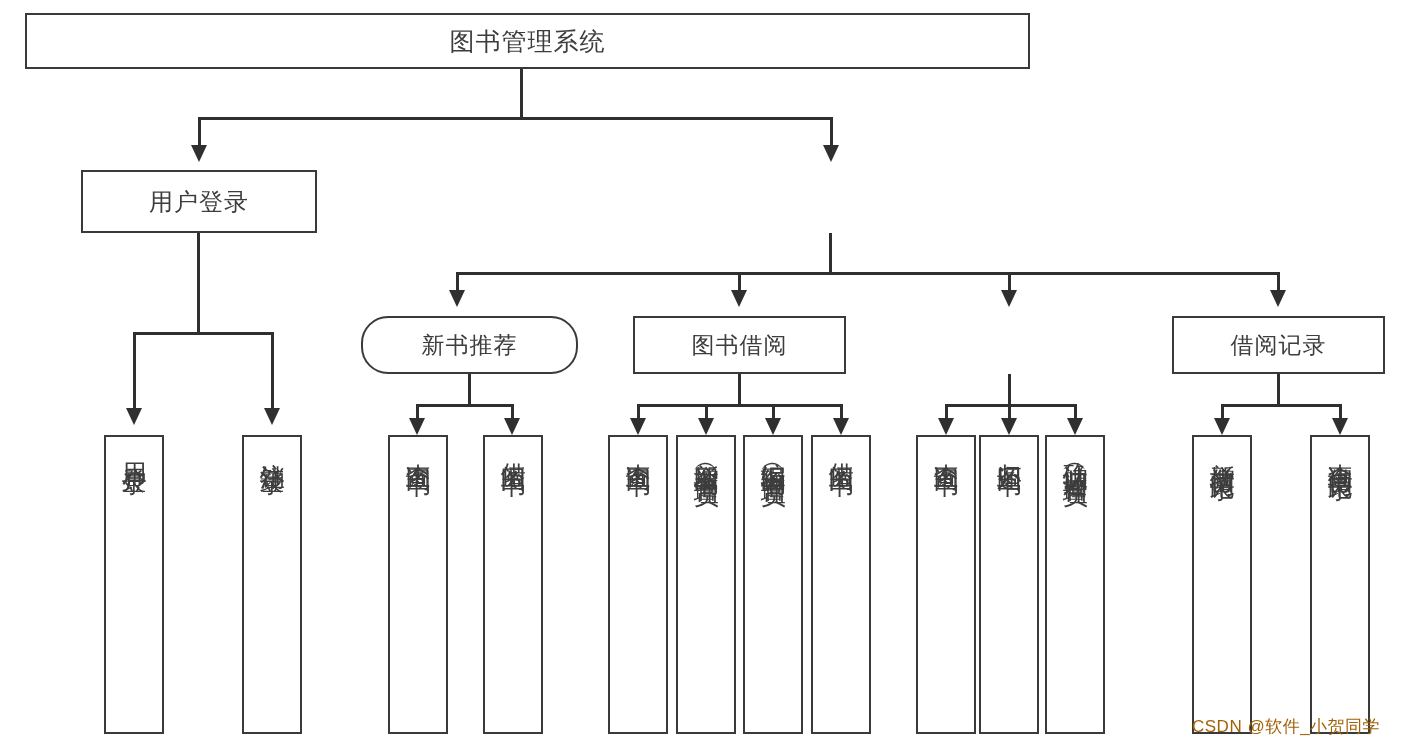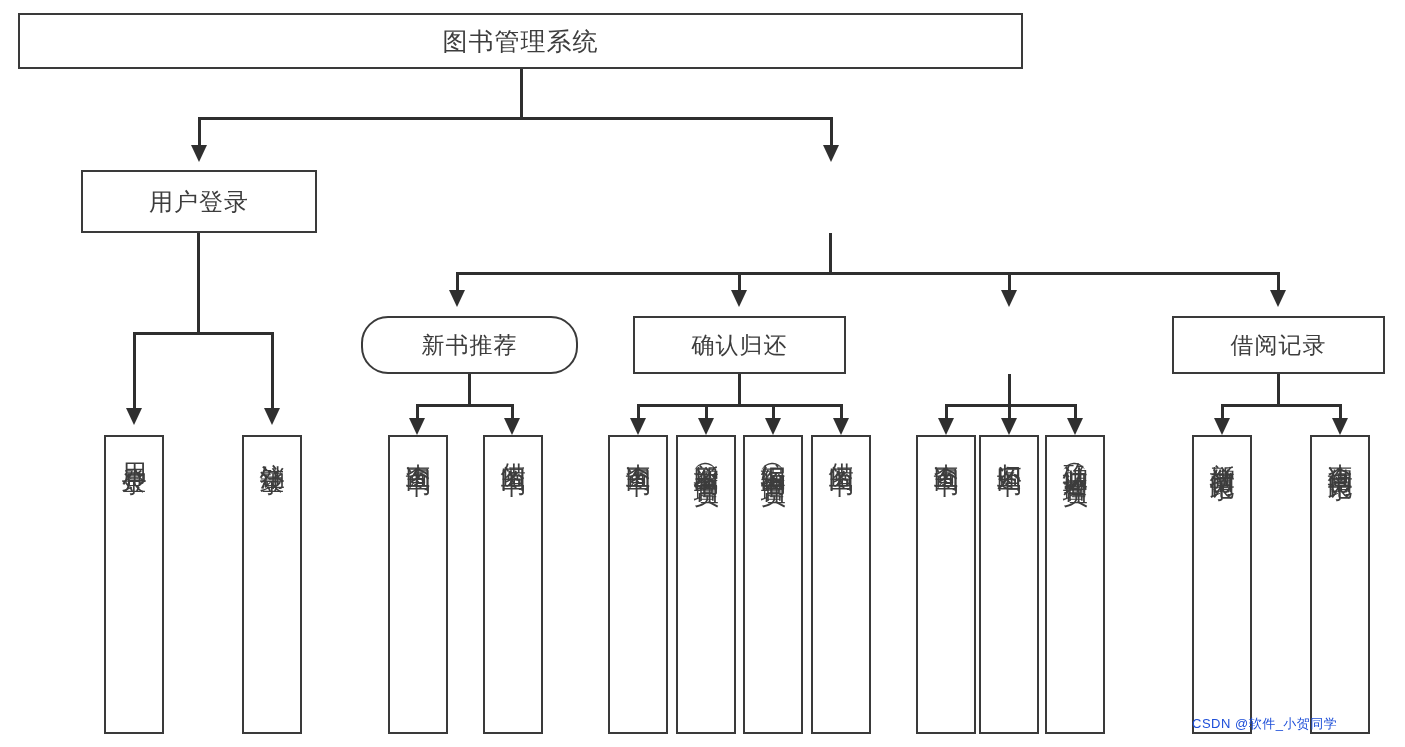--- a/index.html
+++ b/index.html
@@ -23,20 +23,21 @@
     border:2.5px solid #3a3a3a;
     display:flex;
     align-items:center;
     justify-content:center;
     text-align:center;
     color:#3d3d3d;
     letter-spacing:1px;
   }
   .node.root{
     font-size:25px;
+    margin-left:7px;
   }
   .node.tier2{
     font-size:24px;
   }
   .node.tier3{
     font-size:23px;
   }
   
   .node.leaf{
     writing-mode:vertical-rl;
@@ -66,22 +67,22 @@
   .arrow{
     position:absolute;
     width:0;height:0;
     border-left:8px solid transparent;
     border-right:8px solid transparent;
     border-top:17px solid #2f2f2f;
   }
   
   .watermark{
     position:absolute;
-    font-size:13px;
-    color:#1d4ed8;
+    font-size:17px;
+    color:#a16207;
     letter-spacing:0.5px;
     white-space:nowrap;
     user-select:none;
     text-align:right;
   }
 </style>
 </head>
 <body>
 
 <div id="canvas">
@@ -116,21 +117,21 @@
   <div class="vline" style="left:1277px;top:272px;height:18px;"></div>
   <div class="arrow" style="left:449px;top:290px;"></div>
   <div class="arrow" style="left:731px;top:290px;"></div>
   <div class="arrow" style="left:1001px;top:290px;"></div>
   <div class="arrow" style="left:1270px;top:290px;"></div>
 
   <div class="node tier3" style="left:361px;top:316px;width:217px;height:58px;border-radius:27px;">
     <span class="label">新书推荐</span>
   </div>
   <div class="node tier3" style="left:633px;top:316px;width:213px;height:58px;">
-    <span class="label">确认归还</span>
+    <span class="label">图书借阅</span>
   </div>
   <div class="node tier3" style="left:1172px;top:316px;width:213px;height:58px;">
     <span class="label">借阅记录</span>
   </div>
 
   <div class="vline" style="left:468px;top:374px;height:32px;"></div>
   <div class="hline" style="left:416px;top:404px;width:98px;"></div>
   <div class="vline" style="left:416px;top:404px;height:14px;"></div>
   <div class="vline" style="left:511px;top:404px;height:14px;"></div>
   <div class="arrow" style="left:409px;top:418px;"></div>

